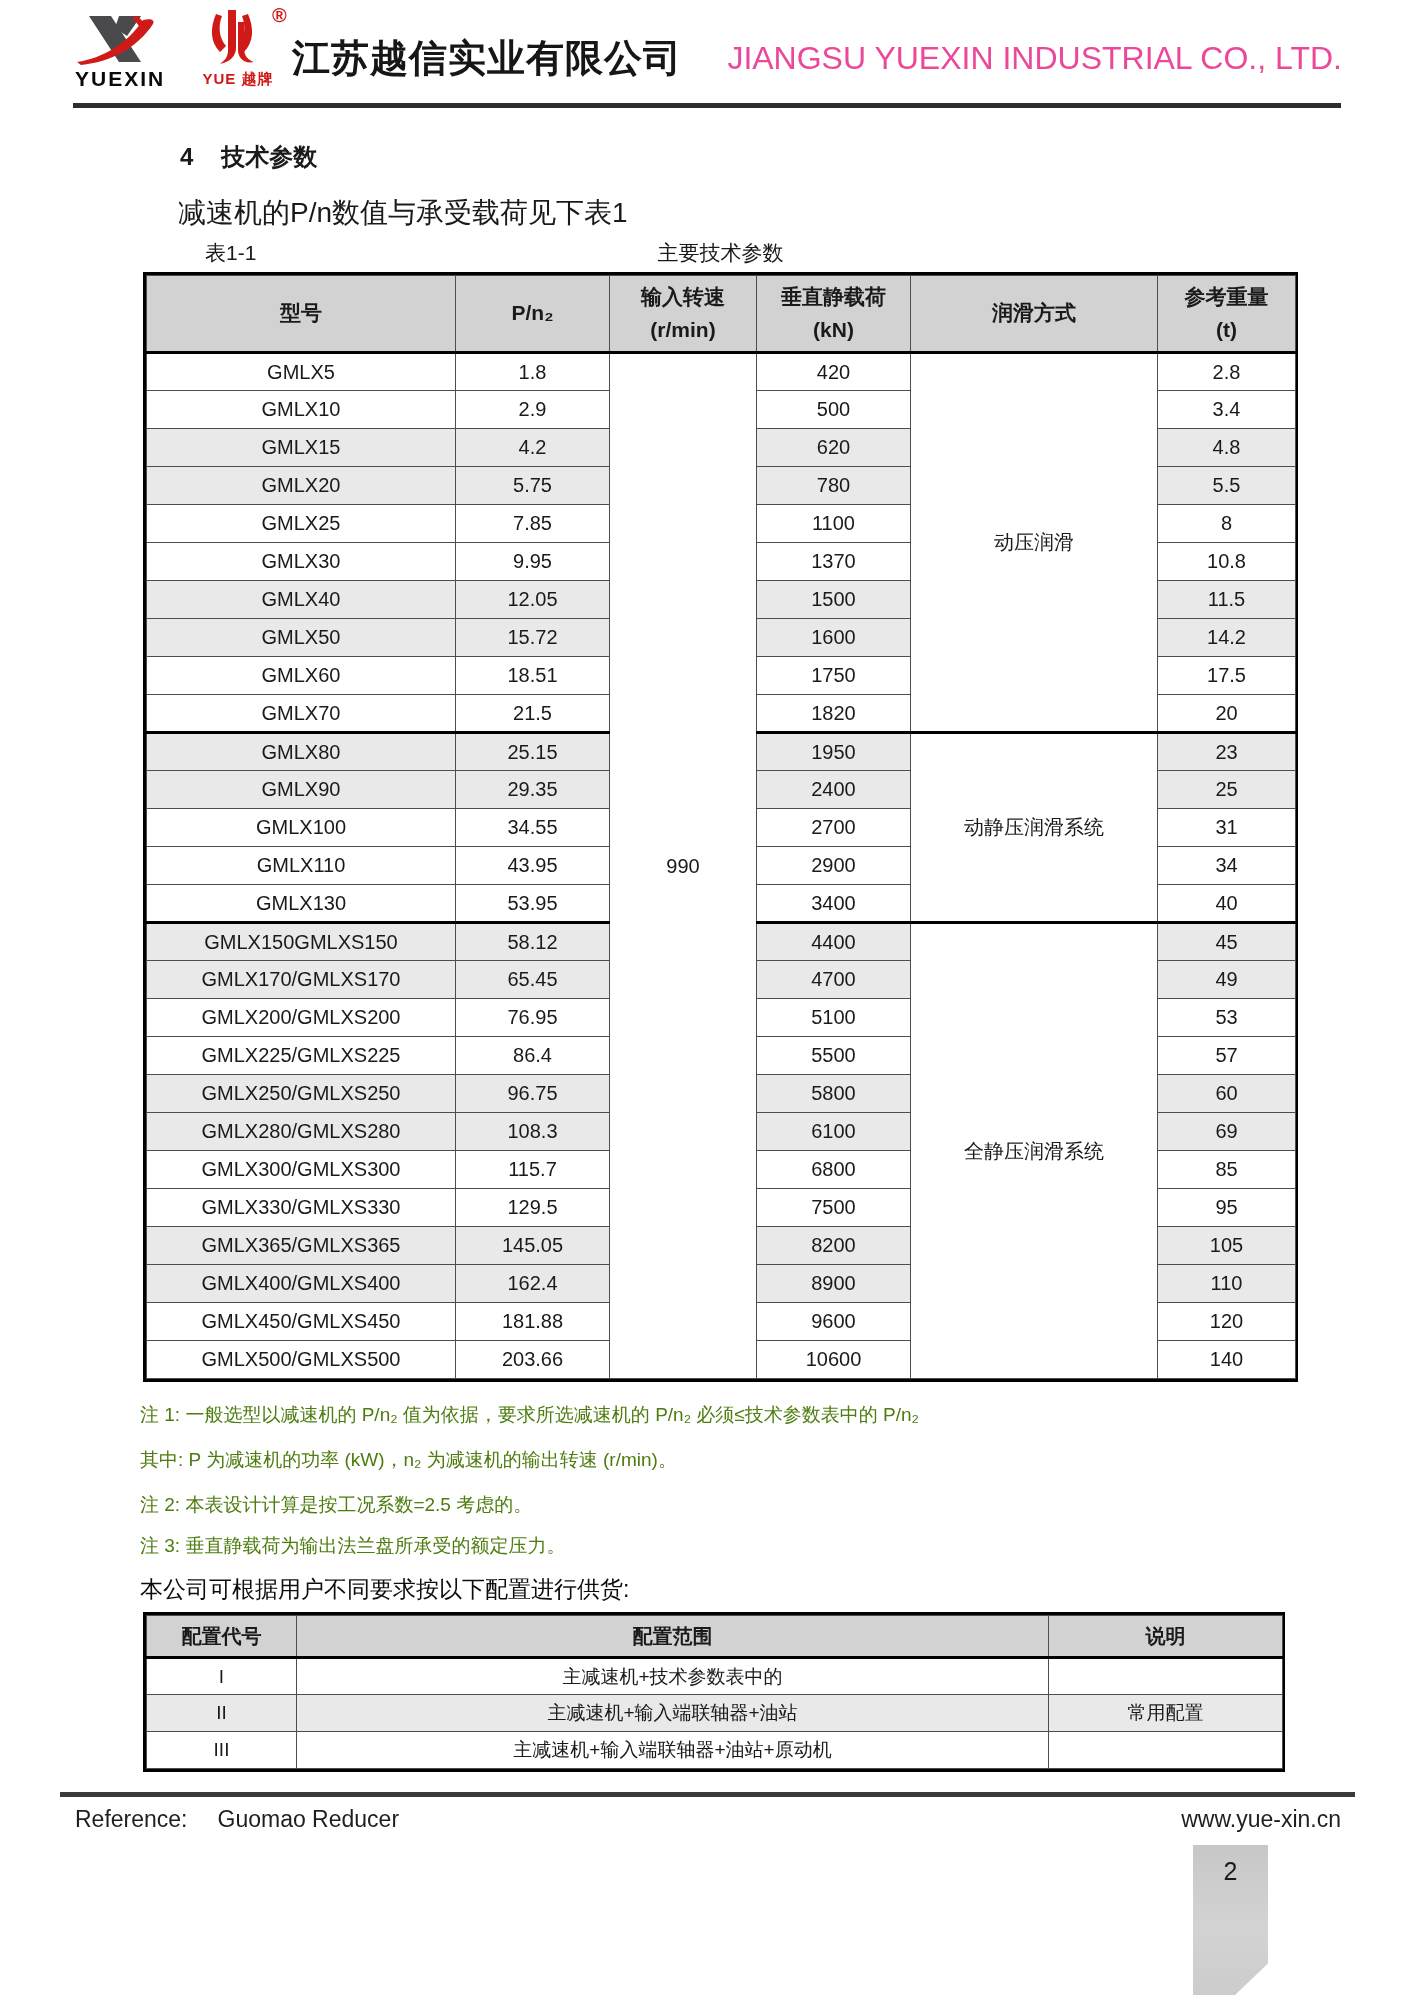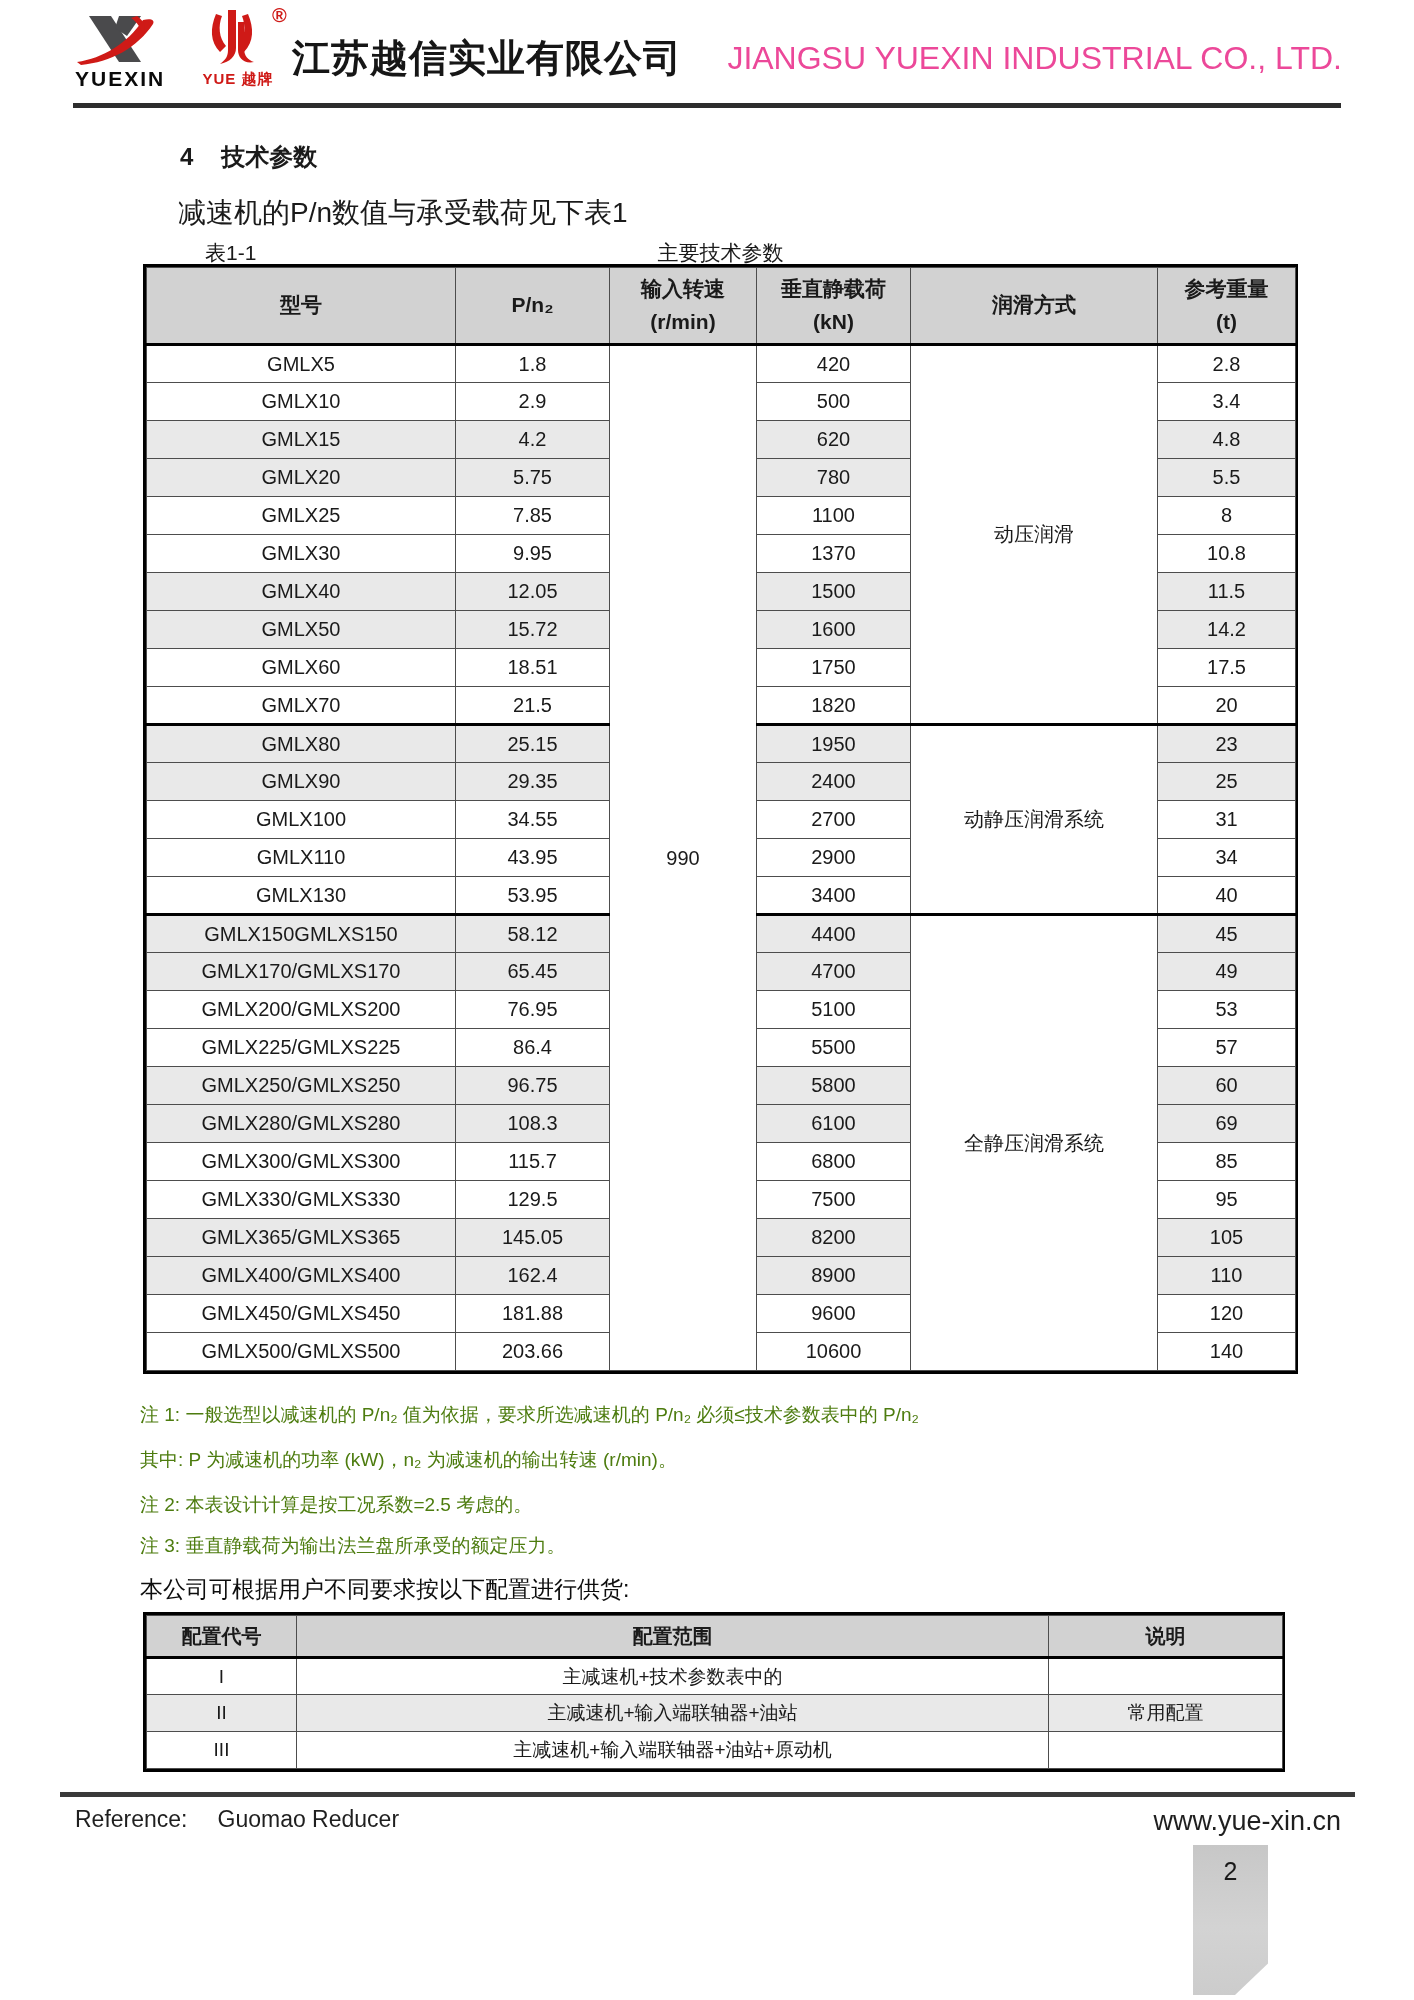--- a/index.html
+++ b/index.html
@@ -19,40 +19,40 @@
   .head-rule{position:absolute;left:73px;top:103px;width:1268px;height:5px;background:#2d2d2d;}
   
   .sec-title{position:absolute;left:180px;top:141px;font-size:24px;font-weight:bold;}
   .sec-title .num{margin-right:28px;}
   .intro{position:absolute;left:178px;top:194px;font-size:28px;}
   .cap-row{position:absolute;left:143px;top:239px;width:1155px;height:26px;}
   .cap-label{position:absolute;left:62px;top:0;font-size:21px;}
   .cap-title{position:absolute;left:0;top:0;width:100%;text-align:center;font-size:21px;}
   
   .tblwrap{position:absolute;background:#fff;border:3px solid #000;}
-  .main-tbl-pos{left:143px;top:264px;width:1155px;}
+  .main-tbl-pos{left:143px;top:272px;width:1155px;}
   table{border-collapse:collapse;width:100%;table-layout:fixed;}
   td,th{border:1px solid #4d4d4d;text-align:center;vertical-align:middle;padding:0 4px;overflow:hidden;}
   thead th{background:#d2d2d2;height:77px;font-size:21px;font-weight:bold;border-bottom:3px solid #000;line-height:1.55;}
   tbody td{height:38px;font-size:20px;background:#fff;}
   tr.shaded td{background:#e9e9e9;}
   td.c-merged{background:#fff !important;}
   tr.group-start td{border-top:3px solid #000;}
   
   .note{position:absolute;left:140px;font-size:19px;color:#4d7c0f;white-space:nowrap;}
   .supply{position:absolute;left:140px;top:1574px;font-size:23px;color:#0d0d0d;}
   
   .cfg-tbl-pos{left:143px;top:1612px;width:1142px;}
   .cfg thead th{height:42px;font-size:20px;}
   .cfg tbody td{height:37px;font-size:19px;}
   
   .foot-rule{position:absolute;left:60px;top:1792px;width:1295px;height:5px;background:#3a3a3a;}
   .ref{position:absolute;left:75px;top:1806px;font-size:23px;color:#1f1f1f;}
   .ref .lbl{margin-right:30px;}
-  .site{position:absolute;right:73px;top:1806px;font-size:27px;color:#1f1f1f;}
+  .site{position:absolute;right:73px;top:1806px;font-size:23px;color:#1f1f1f;}
   .ribbon{
     position:absolute;left:1193px;top:1845px;width:75px;height:150px;
     background:linear-gradient(180deg,#c7c7c7 0%,#d3d3d3 55%,#cccccc 100%);
     clip-path:polygon(0 0,100% 0,100% 79%,56% 100%,0 100%);
     text-align:center;
   }
   .ribbon .pg{display:inline-block;margin-top:12px;font-size:25px;color:#1a1a1a;}
 </style>
 </head>
 <body>

